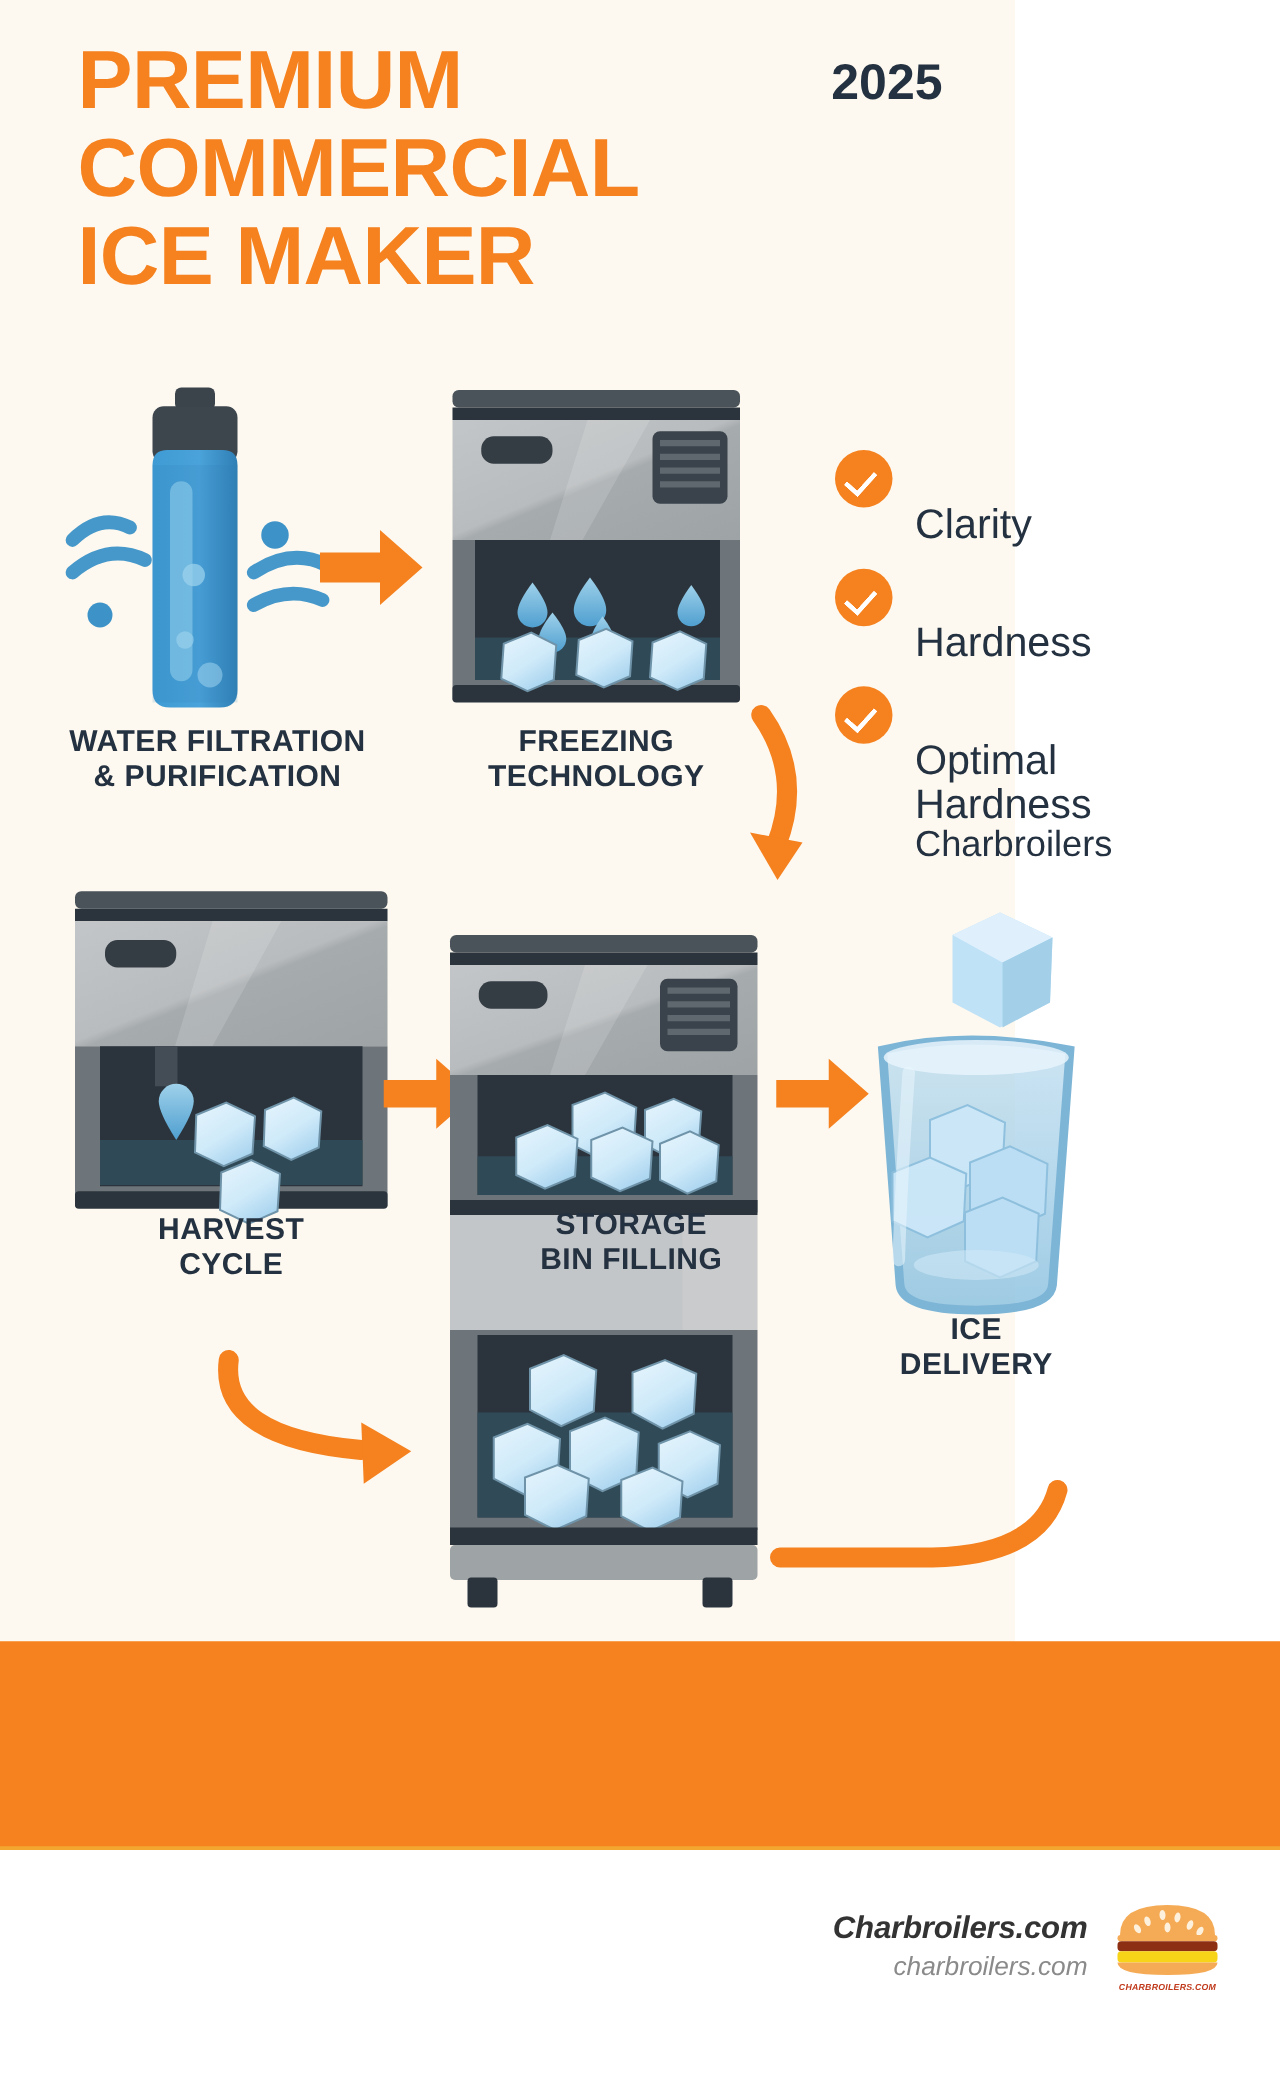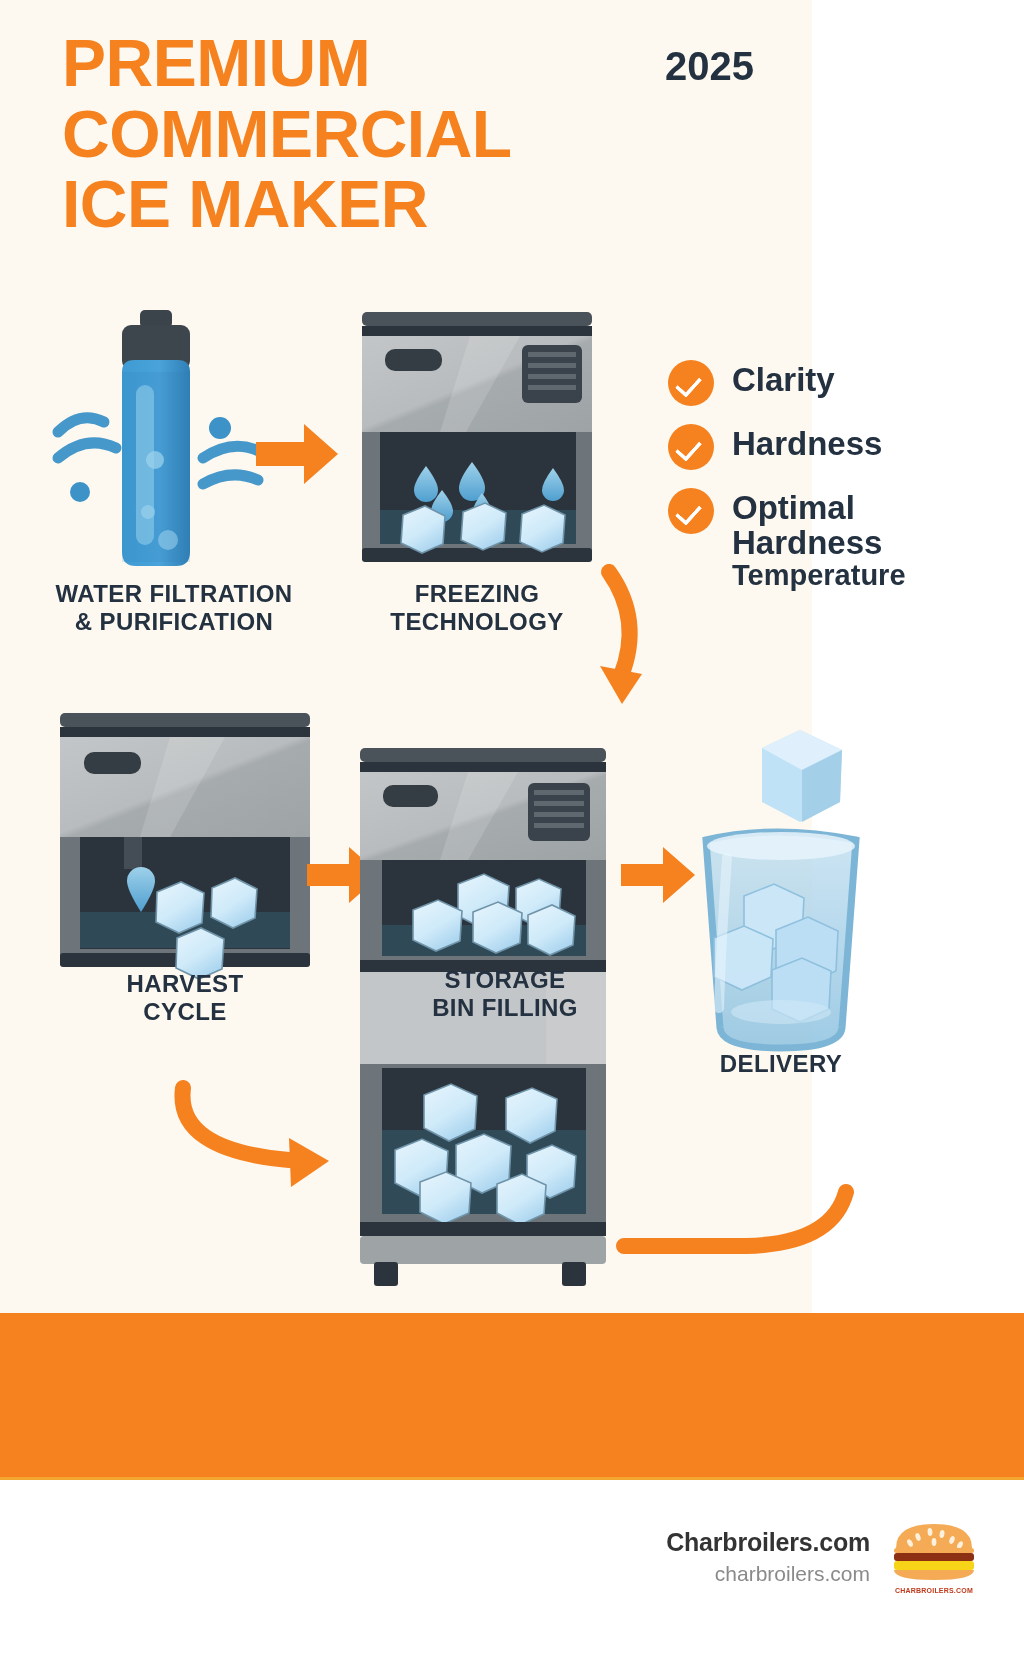--- a/index.html
+++ b/index.html
@@ -61,39 +61,40 @@
     left:13px; top:12px;
     width:11px; height:20px;
     border:4px solid #fff;
     border-top:none; border-left:none;
     transform:rotate(42deg);
     border-radius:1px;
   }
   .check-text {
     color:#243140;
     font-size:33px;
-    font-weight:700;
+    font-weight:400;
     line-height:1.05;
     padding-top:3px;
+    margin-top:39px;
   }
   
   .orange-band {
     position:absolute; left:0; top:1313px;
     width:1024px; height:167px;
     background:#f5821e;
     border-bottom:3px solid #f3a630;
   }
   .footer {
     position:absolute; left:0; top:1480px;
     width:1024px; height:186px;
     background:#ffffff;
   }
   .footer-inner {
     position:absolute; right:44px; top:40px;
-    display:flex; align-items:center;
+    display:flex; align-items:center;font-style:italic;
   }
   .footer-text { text-align:right; margin-right:18px; }
   .brand-main { color:#333333; font-size:25px; font-weight:700; letter-spacing:-0.2px; }
   .brand-sub  { color:#8a8a8a; font-size:21px; font-weight:400; margin-top:5px; }
   .logo-wrap { width:92px; text-align:center; }
   .logo-caption {
     font-size:7px; font-weight:800; color:#c0391b;
     letter-spacing:0.2px; margin-top:1px;
   }
   svg { display:block; overflow:visible; }
@@ -331,38 +332,39 @@
     <div>HARVEST</div>
     <div>CYCLE</div>
   </div>
 
   <div class="step-label" style="left:360px; top:966px; width:246px;padding-left:44px;">
     <div>STORAGE</div>
     <div>BIN FILLING</div>
   </div>
 
   <div class="step-label" style="left:661px; top:1050px; width:240px;">
+    <div>ICE</div>
     <div>DELIVERY</div>
   </div>
 
   <div class="checklist">
     <div class="check-row">
       <span class="check-circle"></span>
       <span class="check-text">Clarity</span>
     </div>
     <div class="check-row">
       <span class="check-circle"></span>
       <span class="check-text">Hardness</span>
     </div>
     <div class="check-row">
       <span class="check-circle"></span>
       <span class="check-text">
         <span style="display:block">Optimal</span>
         <span style="display:block">Hardness</span>
-        <span style="display:block;font-size:29px">Temperature</span>
+        <span style="display:block;font-size:29px">Charbroilers</span>
       </span>
     </div>
   </div>
 
   <div class="orange-band"></div>
 
 </div>
 
 <div class="footer">
   <div class="footer-inner">

